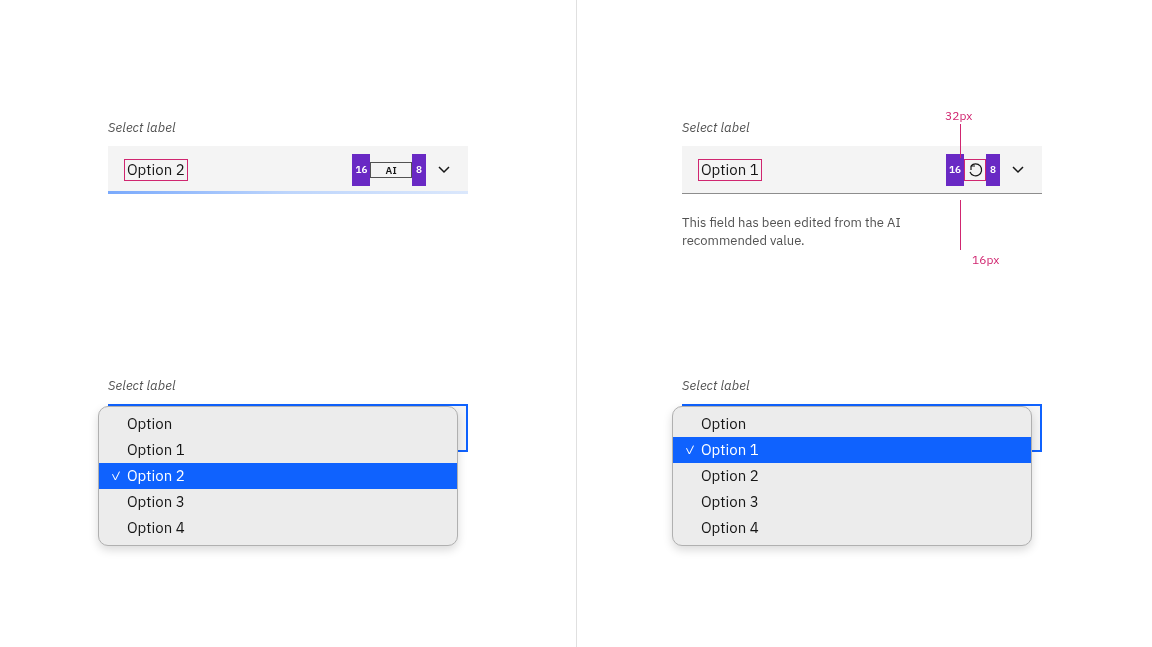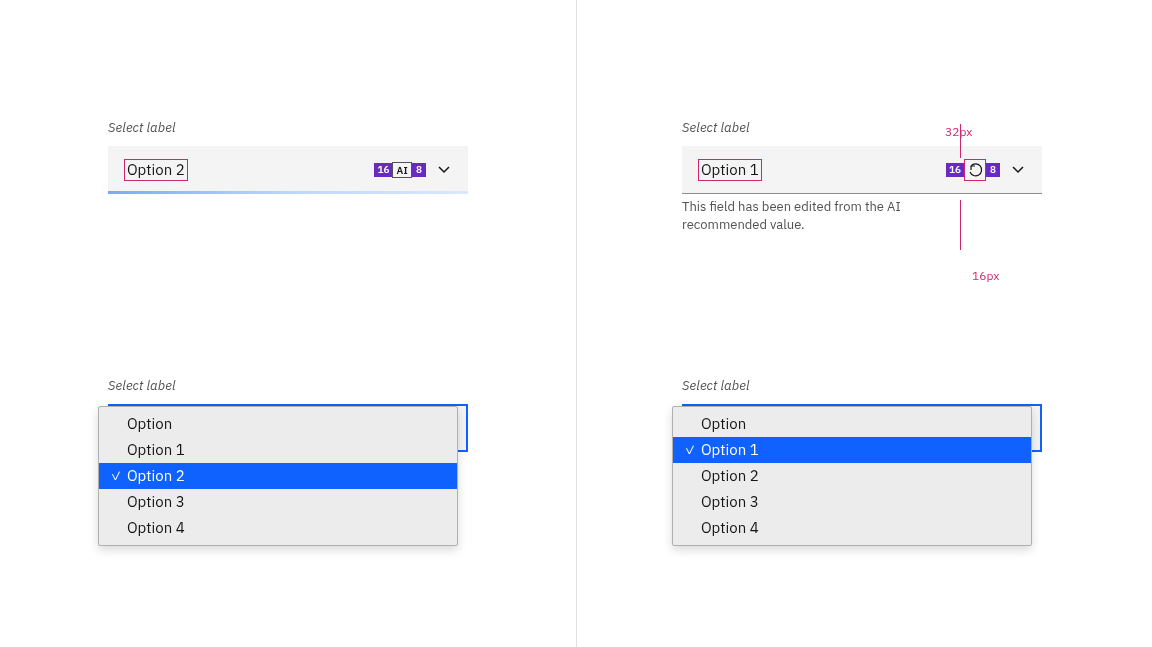--- a/index.html
+++ b/index.html
@@ -53,30 +53,30 @@
     background: #6929c4;
     color: #fff;
     font-size: 10px;
     font-weight: 600;
     padding: 1px 3px;
     line-height: 1;
     display: inline-flex;
     align-items: center;
     justify-content: center;
     min-width: 14px;
-    height: 14px;
+    height: 32px;
   }
   .ai-slug {
     display: inline-flex;
     align-items: center;
     justify-content: center;
     border: 1px solid #525252;
     font-size: 10px;
     font-weight: 600;
-    padding: 0 3px;
+    padding: 0 14px;
     height: 16px;
     color: #161616;
     letter-spacing: 0.3px;
   }
   .revert-btn-box {
     border: 1px solid #d02670;
     padding: 2px;
     display: inline-flex;
     align-items: center;
     justify-content: center;
@@ -101,39 +101,39 @@
     position: absolute;
     left: 0;
     right: 0;
     bottom: 0;
     height: 1px;
     background: #8d8d8d;
   }
   .helper {
     font-size: 13px;
     color: #525252;
-    margin-top: 4px;
+    margin-top: 20px;
     line-height: 1.4;
   }
 
   
   .select-open {
     position: relative;
     height: 48px;
     background: #f4f4f4;
     border: 2px solid #0f62fe;
   }
   .menu {
     position: absolute;
     top: 0;
     left: -12px;
     right: 8px;
     background: #ececec;
     border: 1px solid #b0b0b0;
-    border-radius: 2px;
+    border-radius: 10px;
     box-shadow: 0 4px 10px rgba(0,0,0,0.15);
     padding: 4px 0;
     z-index: 10;
   }
   .menu-item {
     display: flex;
     align-items: center;
     padding: 2px 12px 2px 10px;
     font-size: 15px;
     line-height: 22px;
@@ -147,21 +147,20 @@
   }
   .menu-item.selected {
     background: #0f62fe;
     color: #fff;
   }
 
   .dim-annot {
     position: absolute;
     font-size: 12px;
     color: #d02670;
-    margin-top: 16px;
   }
   .dim-line {
     position: absolute;
     background: #d02670;
   }
 </style>
 </head>
 <body>
 
 <div class="divider"></div>

